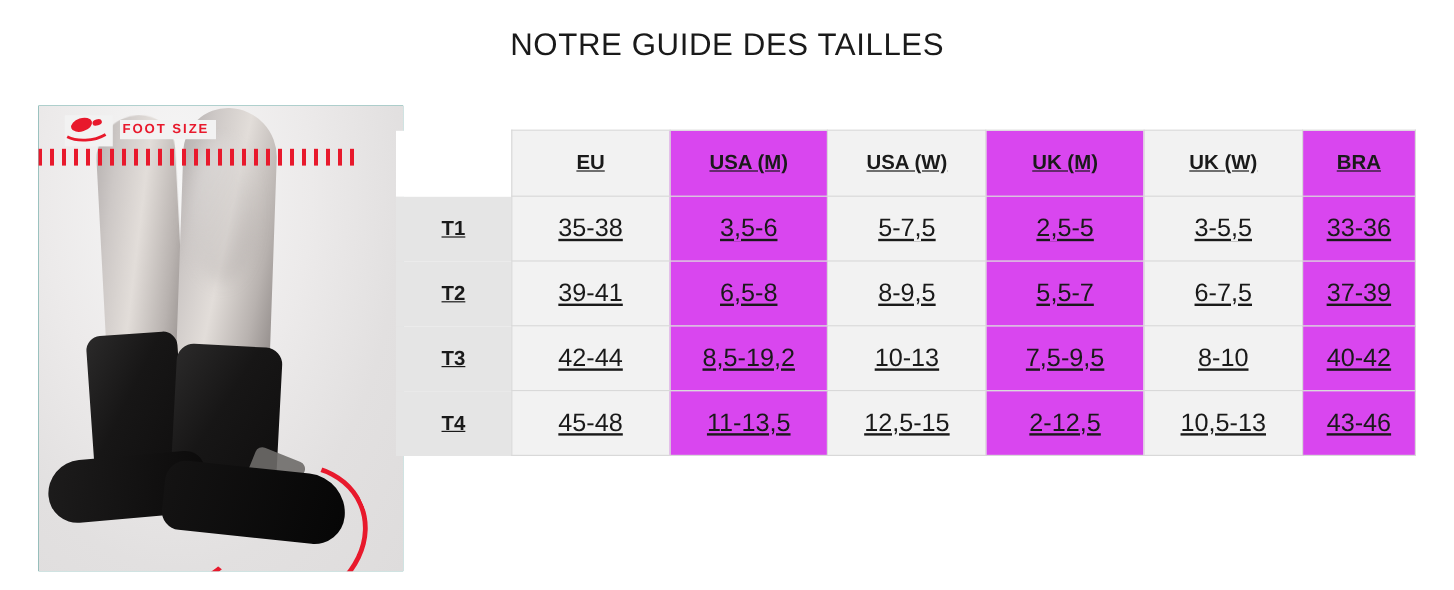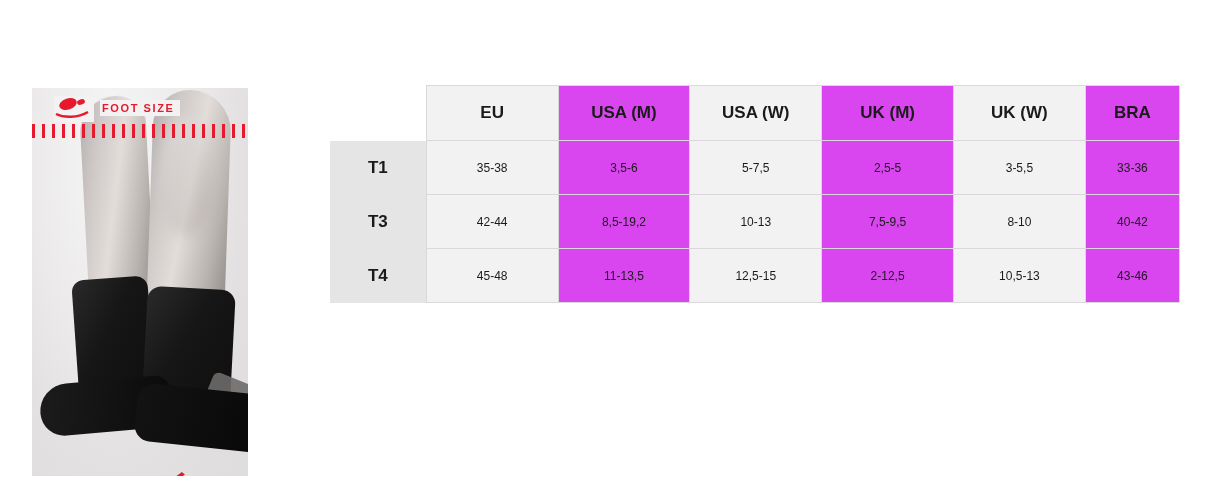--- a/index.html
+++ b/index.html
@@ -29,24 +29,25 @@
     letter-spacing: 0.5px;
     font-weight: 400;
     color: #1a1a1a;
   }
 
   
   .illustration {
     position: absolute;
     left: 32px;
     top: 88px;
-    width: 216px;
+    width: 268px;
     height: 388px;
     background: #0f766e;
     overflow: hidden;
+    padding-left: 36px;
   }
   .photo-bg {
     position: absolute;
     inset: 0;
     background:
       radial-gradient(ellipse at 38% 18%, #f7f7f7 0%, #eceaea 42%, #e2e0e0 70%, #dedcdc 100%);
   }
   
   .leg {
     position: absolute;
@@ -196,34 +197,35 @@
     top: 8px;
     width: 40px;
     height: 26px;
     background: #f2f2f2;
   }
 
   
   .table-wrap {
     position: absolute;
     left: 330px;
-    top: 85px;
+    top: 108px;
     width: 850px;
+    text-decoration: underline;
   }
   table.size-table {
     border-collapse: collapse;
     width: 850px;
     table-layout: fixed;
   }
   table.size-table th,
   table.size-table td {
     border: 1px solid #d9d9d9;
     height: 53px;
     text-align: center;
-    font-size: 12px;
+    font-size: 21px;
     font-weight: 400;
     color: #1a1a1a;
     padding: 0;
   }
   table.size-table thead th {
     font-size: 17px;
     font-weight: 700;
     height: 54px;
   }
   
@@ -246,20 +248,21 @@
   }
   col.c-label { width: 92px; }
   col.c-col   { width: 126px; }
   col.c-last  { width: 90px; }
 </style>
 </head>
 <body>
 
 <div class="page">
 
+  <div class="page-title">NOTRE GUIDE DES TAILLES</div>
 
   <div class="illustration">
     <div class="photo-bg"></div>
     <div class="leg leg-back"></div>
     <div class="leg leg-front"></div>
     <div class="calf-shade"></div>
     <div class="sock sock-back"></div>
     <div class="sock sock-front"></div>
     <div class="sock-grey-a"></div>
     <div class="foot-back"></div>
@@ -304,20 +307,29 @@
         <tr>
           <th class="rowlabel">T1</th>
           <td class="tint">35-38</td>
           <td class="plain">3,5-6</td>
           <td class="tint">5-7,5</td>
           <td class="plain">2,5-5</td>
           <td class="tint">3-5,5</td>
           <td class="plain">33-36</td>
         </tr>
         <tr>
+          <th class="rowlabel">T2</th>
+          <td class="tint">39-41</td>
+          <td class="plain">6,5-8</td>
+          <td class="tint">8-9,5</td>
+          <td class="plain">5,5-7</td>
+          <td class="tint">6-7,5</td>
+          <td class="plain">37-39</td>
+        </tr>
+        <tr>
           <th class="rowlabel">T3</th>
           <td class="tint">42-44</td>
           <td class="plain">8,5-19,2</td>
           <td class="tint">10-13</td>
           <td class="plain">7,5-9,5</td>
           <td class="tint">8-10</td>
           <td class="plain">40-42</td>
         </tr>
         <tr>
           <th class="rowlabel">T4</th>

